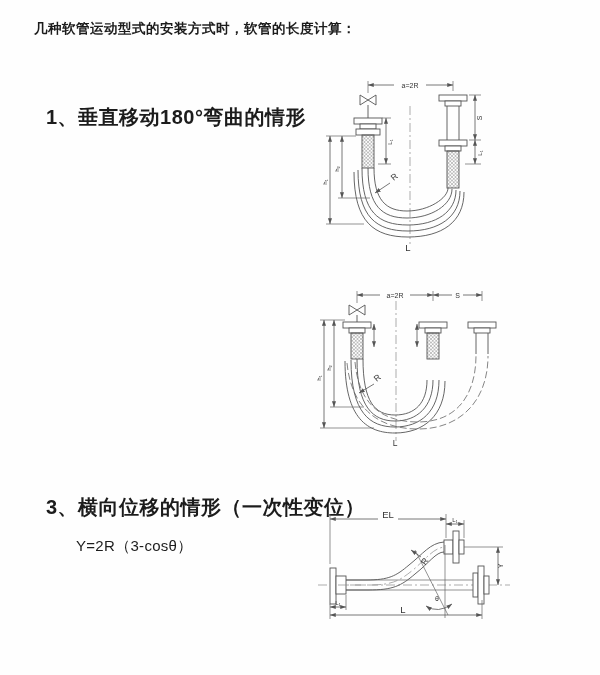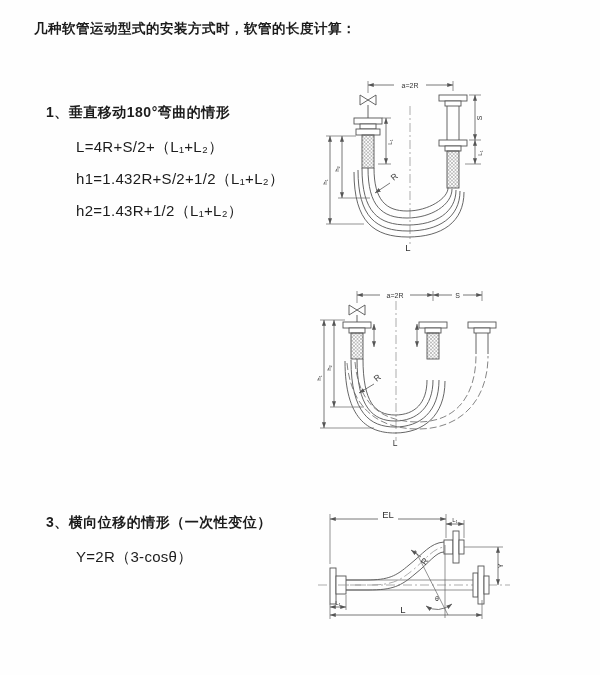--- a/index.html
+++ b/index.html
@@ -1,20 +1,20 @@
 <!DOCTYPE html>
 <html><head>
 <meta charset="utf-8">
 <style>
   html,body{margin:0;padding:0;background:#fff;}
   .page{position:relative;width:600px;height:675px;background:#fefefe;overflow:hidden;
         font-family:"Liberation Sans",sans-serif;color:#1c1c1c;}
   .doc-title{position:absolute;left:34px;top:20px;font-size:13.5px;font-weight:600;letter-spacing:.5px;text-align:center;}
   .sec{position:absolute;}
-  .sec-heading{font-size:14px;font-weight:600;letter-spacing:.5px;}
+  .sec-heading{font-size:20px;font-weight:600;letter-spacing:.5px;}
   .formulas{margin-top:9px;margin-left:30px;}
   .formula{font-size:15px;line-height:32px;letter-spacing:.3px;white-space:pre;}
   .dgm{position:absolute;}
   .ln{stroke:#555;stroke-width:.9;fill:none;}
   .thin{stroke:#666;stroke-width:.7;fill:none;}
   .dim{stroke:#555;stroke-width:.8;fill:none;}
   .cl{stroke:#8a8a8a;stroke-width:.7;stroke-dasharray:9 3 2 3;fill:none;}
   .fit{fill:#fff;stroke:#555;stroke-width:.9;}
   .hose{stroke:#555;stroke-width:.9;fill:none;}
   .hoseb{stroke:#666;stroke-width:.8;fill:none;stroke-dasharray:7 3;}
@@ -26,25 +26,20 @@
 </style>
 </head>
 <body>
 
 <div class="page">
 
   <div class="doc-title">几种软管运动型式的安装方式时，软管的长度计算：</div>
 
   <div class="sec" style="left:46px;top:104px">
     <div class="sec-heading">1、垂直移动180°弯曲的情形</div>
-    <div class="formulas">
-      <div class="formula">L=4R+S/2+（L₁+L₂）</div>
-      <div class="formula">h1=1.432R+S/2+1/2（L₁+L₂）</div>
-      <div class="formula">h2=1.43R+1/2（L₁+L₂）</div>
-    </div>
   </div>
 
   <svg class="dgm" style="left:312px;top:72px" width="285" height="198" viewBox="0 0 285 198">
     <defs>
       <marker id="ar1" viewBox="0 0 10 10" refX="9" refY="5" markerWidth="8" markerHeight="8" orient="auto-start-reverse">
         <path d="M0,1.8 L9,5 L0,8.2 Z" fill="#555"></path>
       </marker>
       <pattern id="h1p" width="3.5" height="3.5" patternUnits="userSpaceOnUse">
         <path d="M0,3.5 L3.5,0 M0,0 L3.5,3.5" stroke="#888" stroke-width="0.5"></path>
       </pattern>
@@ -189,21 +184,21 @@
       <line class="dim" x1="22" y1="37" x2="22" y2="124" marker-start="url(#ar2)" marker-end="url(#ar2)"></line>
       <text class="dts" text-anchor="middle" transform="translate(19,85) rotate(-90)">h₂</text>
     </g>
     <g>
       <line class="dim" x1="62" y1="101" x2="47" y2="110" marker-end="url(#ar2)"></line>
       <text class="dtm" text-anchor="middle" transform="translate(67,97) rotate(-40)">R</text>
     </g>
     <text class="dtm" x="83" y="163" text-anchor="middle">L</text>
   </svg>
 
-  <div class="sec" style="left:46px;top:514px">
+  <div class="sec" style="left:46px;top:494px">
     <div class="sec-heading">3、横向位移的情形（一次性变位）</div>
     <div class="formulas">
       <div class="formula">Y=2R（3-cosθ）</div>
     </div>
   </div>
 
   <svg class="dgm" style="left:298px;top:500px" width="300" height="165" viewBox="0 0 300 165">
     <defs>
       <marker id="ar3" viewBox="0 0 10 10" refX="9" refY="5" markerWidth="8" markerHeight="8" orient="auto-start-reverse">
         <path d="M0,1.8 L9,5 L0,8.2 Z" fill="#555"></path>

